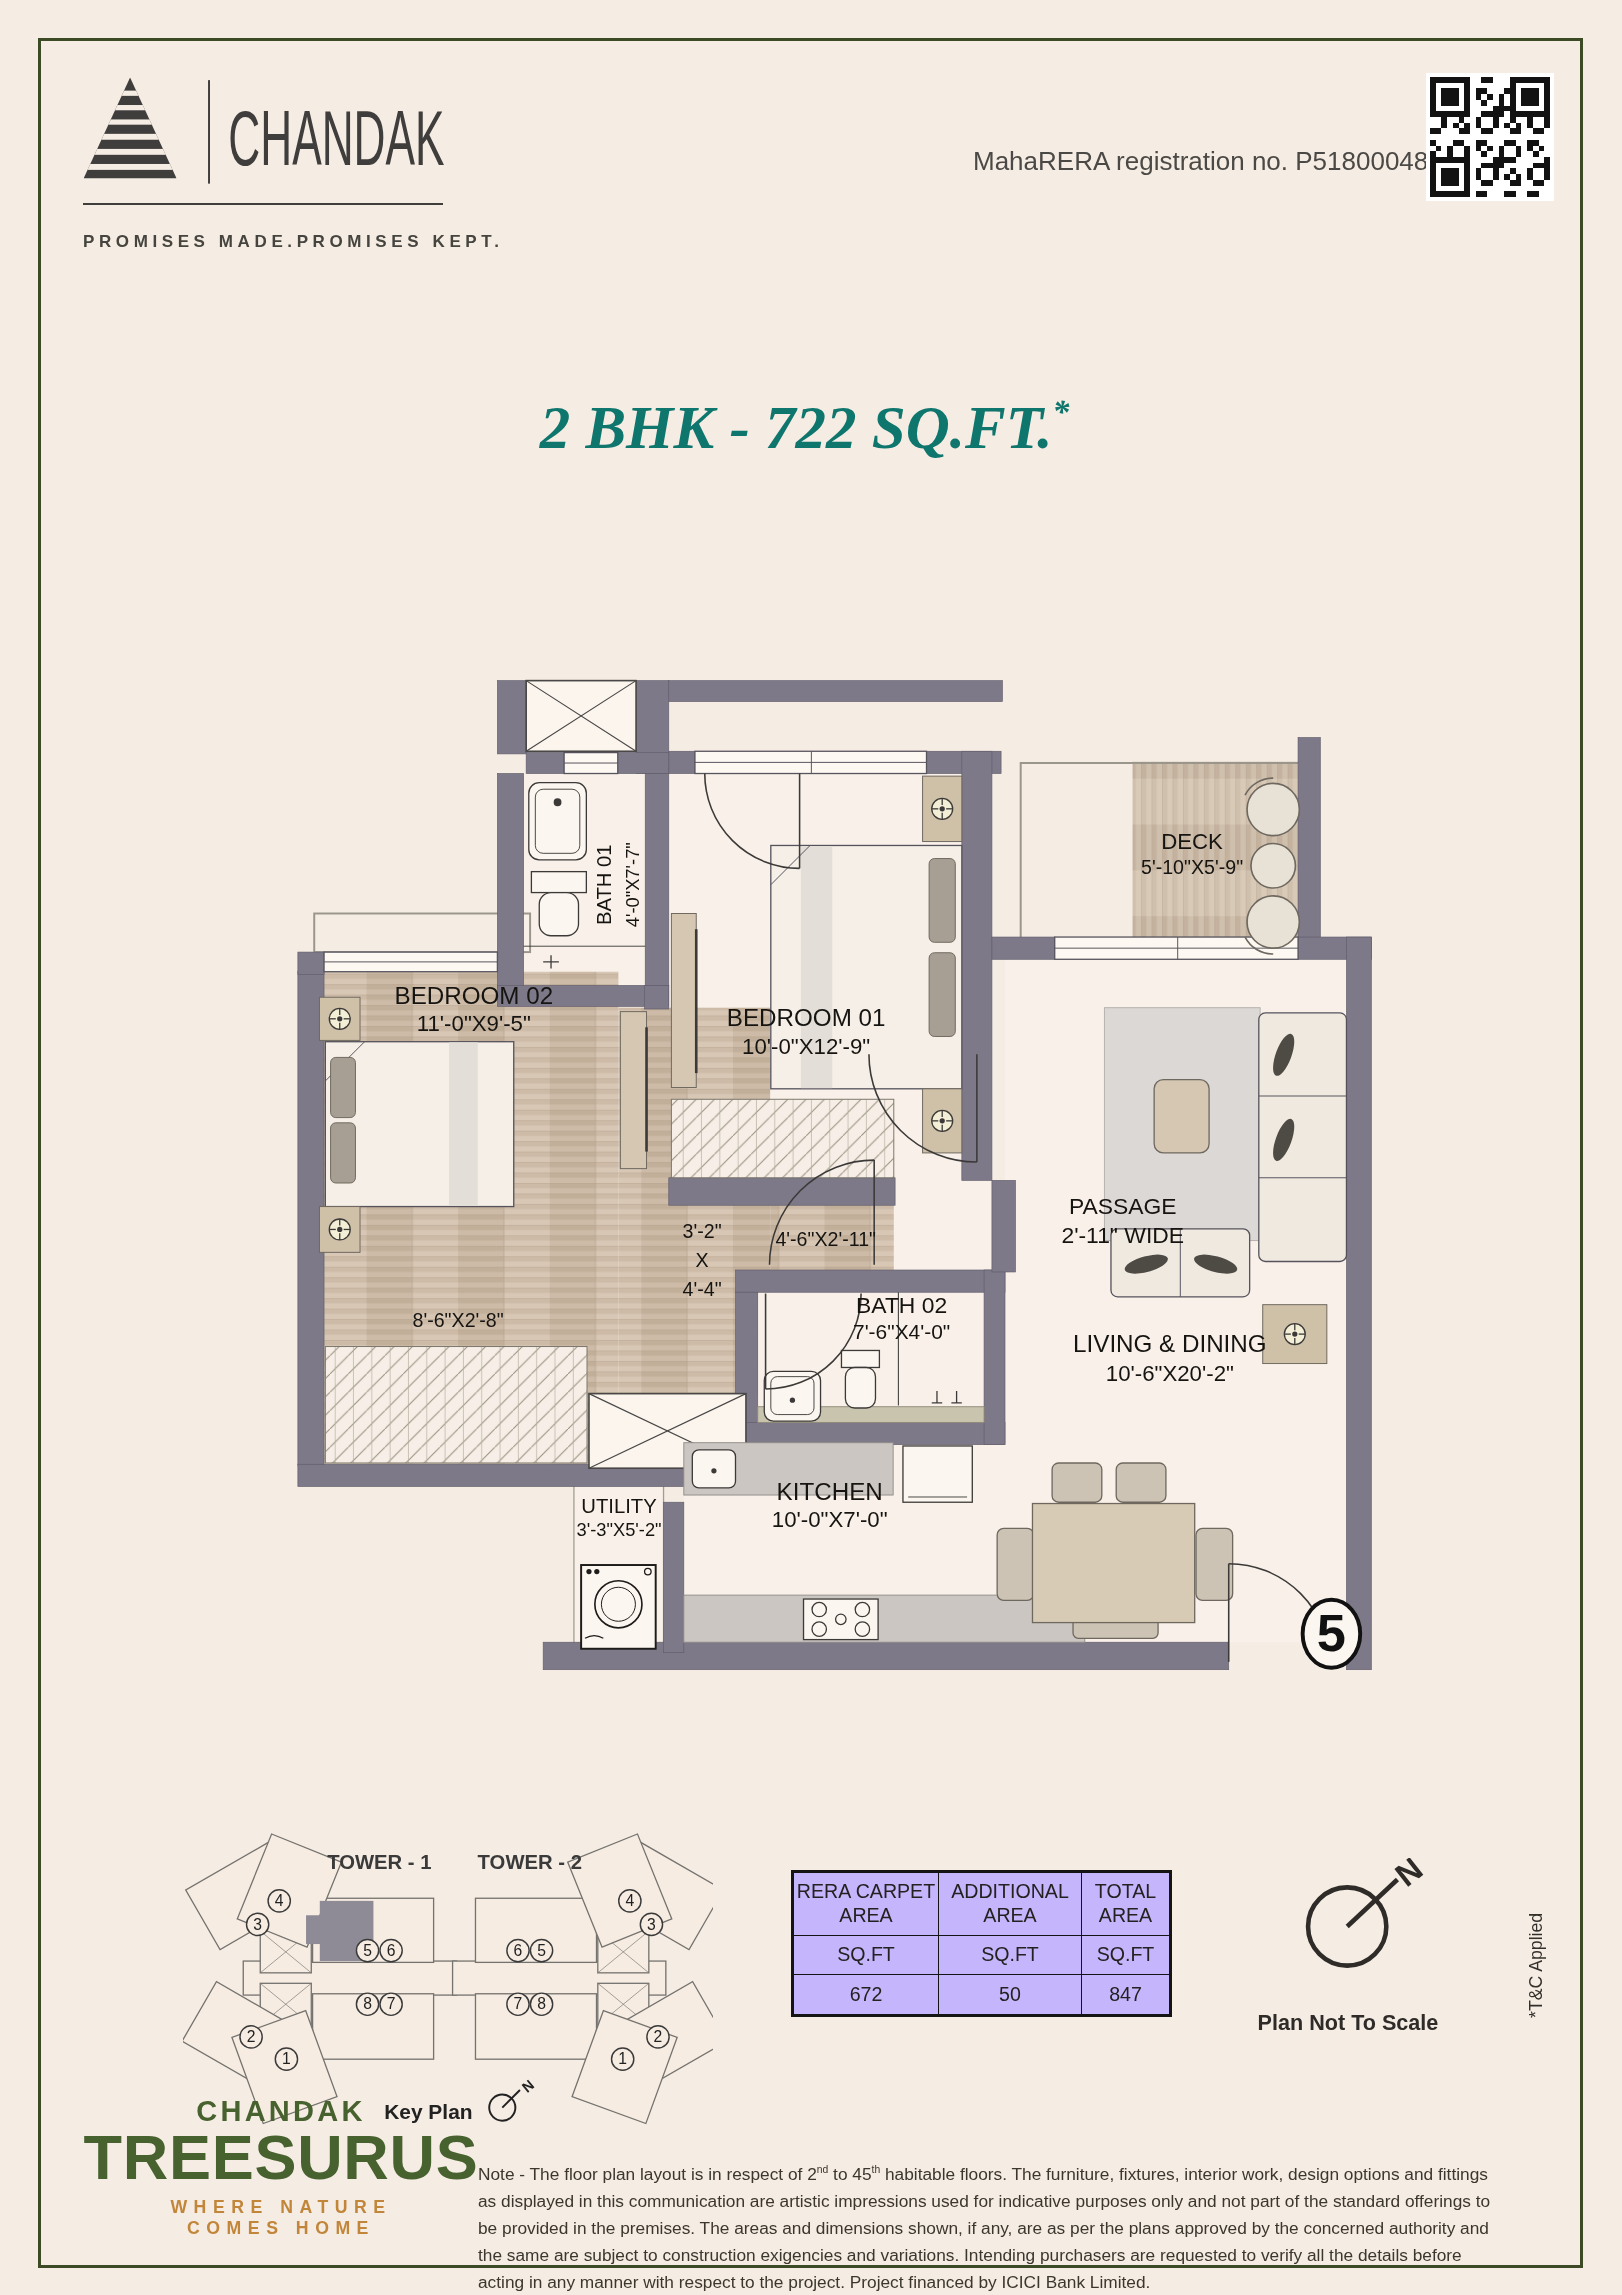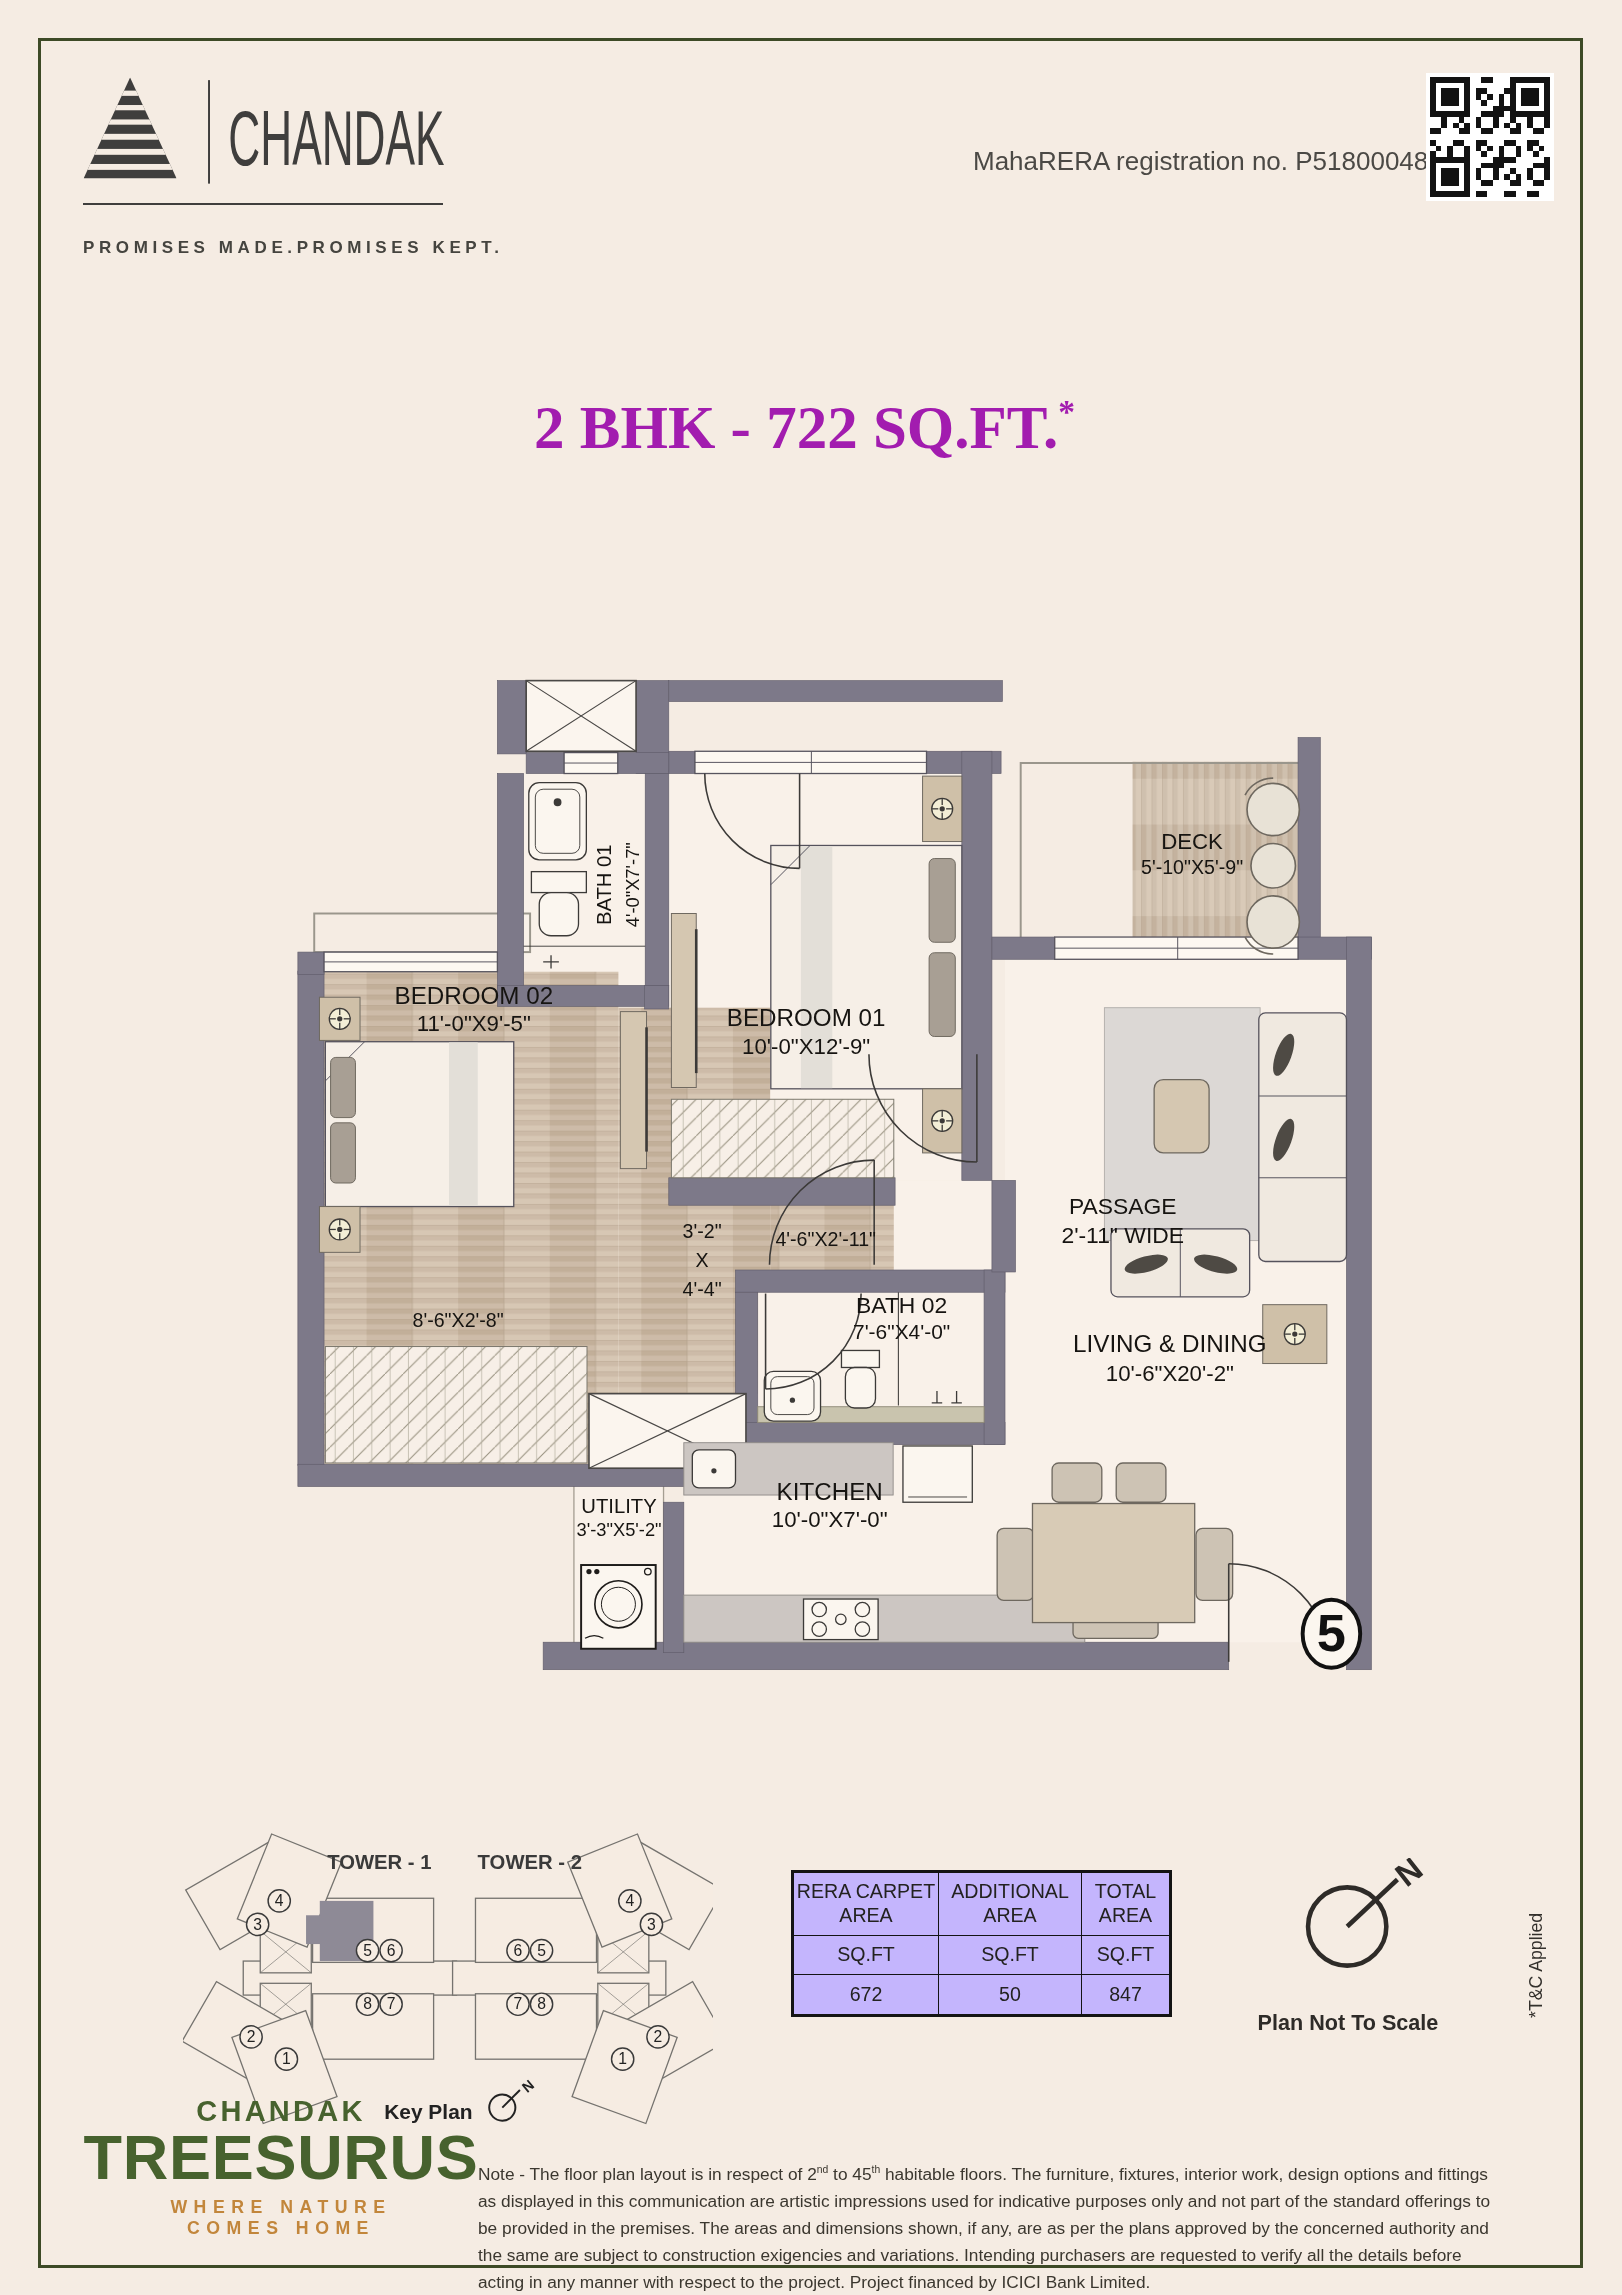--- a/index.html
+++ b/index.html
@@ -5,28 +5,28 @@
   html,body{margin:0;padding:0;}
   body{
     width:1622px;height:2295px;position:relative;overflow:hidden;
     background:#f5ece3;font-family:"Liberation Sans",sans-serif;color:#1e1c1a;
   }
   .abs{position:absolute;}
   
   #frame{left:38px;top:38px;width:1539px;height:2224px;border:3.9px solid #3d4a26;}
   
   #brand-rule{left:83px;top:203px;width:360px;height:2px;background:#3f3e3d;}
-  #brand-tagline{left:83px;top:238px;font-size:17px;font-weight:bold;letter-spacing:4.6px;color:#45443f;}
+  #brand-tagline{left:83px;top:232px;font-size:17px;font-weight:bold;letter-spacing:4.6px;color:#45443f;}
   #rera{left:973px;top:140px;font-size:26px;line-height:43px;font-weight:500;color:#4b4945;}
   #qr{left:1426px;top:73px;width:128px;height:128px;background:#fff;padding:3.9px;box-sizing:border-box;}
   #qr-grid{display:grid;grid-template-columns:repeat(21,1fr);grid-template-rows:repeat(21,1fr);width:100%;height:100%;}
   #qr-grid div{background:#fff;} #qr-grid div.on{background:#121212;}
   
   #title{left:0;top:393px;width:1609px;text-align:center;font-family:"Liberation Serif",serif;
-    font-weight:bold;font-size:61px;color:#a21caf;}
+    font-weight:bold;font-size:61px;color:#0f766e;font-style:italic;}
   #title sup{font-size:0.55em;vertical-align:25px;}
   
   #plan{left:288px;top:661px;width:1086px;height:1027px;}
   
   #keyplan{left:183px;top:1825px;width:530px;height:314px;}
   
   #area-table{left:791px;top:1870px;width:381px;height:147px;border:3.3px solid #141414;box-sizing:border-box;
     display:grid;grid-template-columns:145px 143px 1fr;grid-template-rows:63px 39px 1fr;background:#c4b5fd;}
   #area-table .cell{border-right:1.3px solid #141414;border-bottom:1.3px solid #141414;
     display:flex;align-items:center;justify-content:center;text-align:center;

